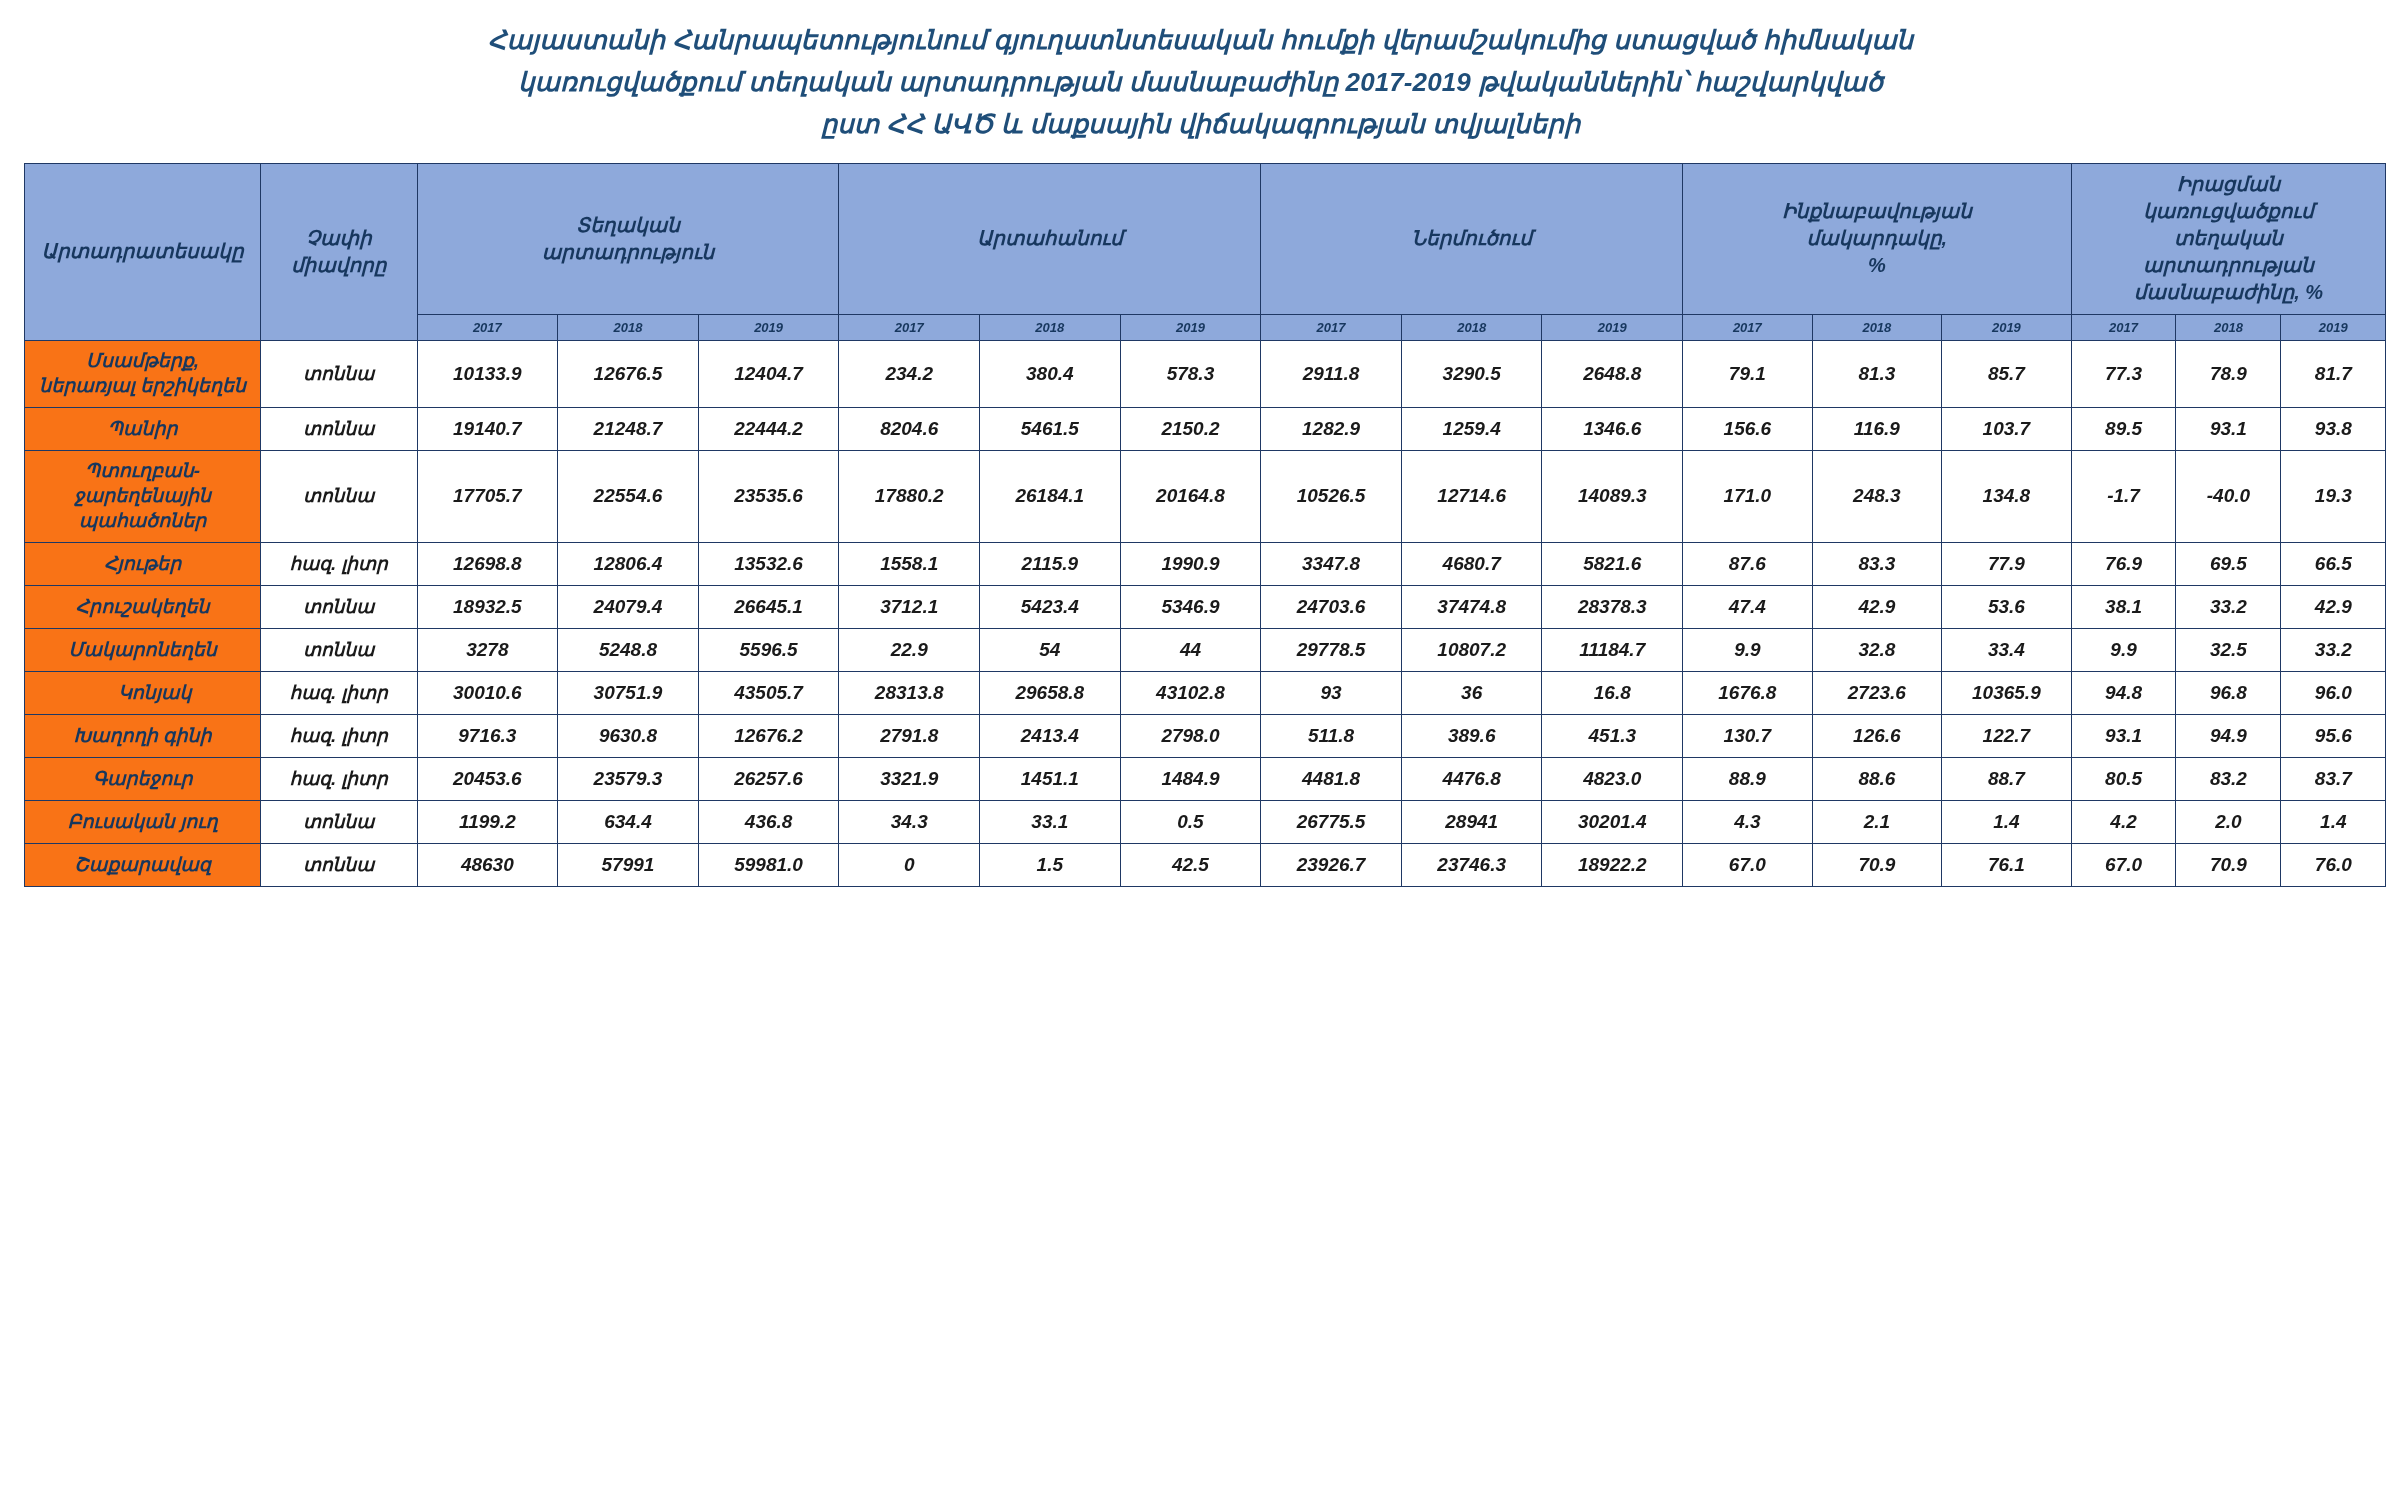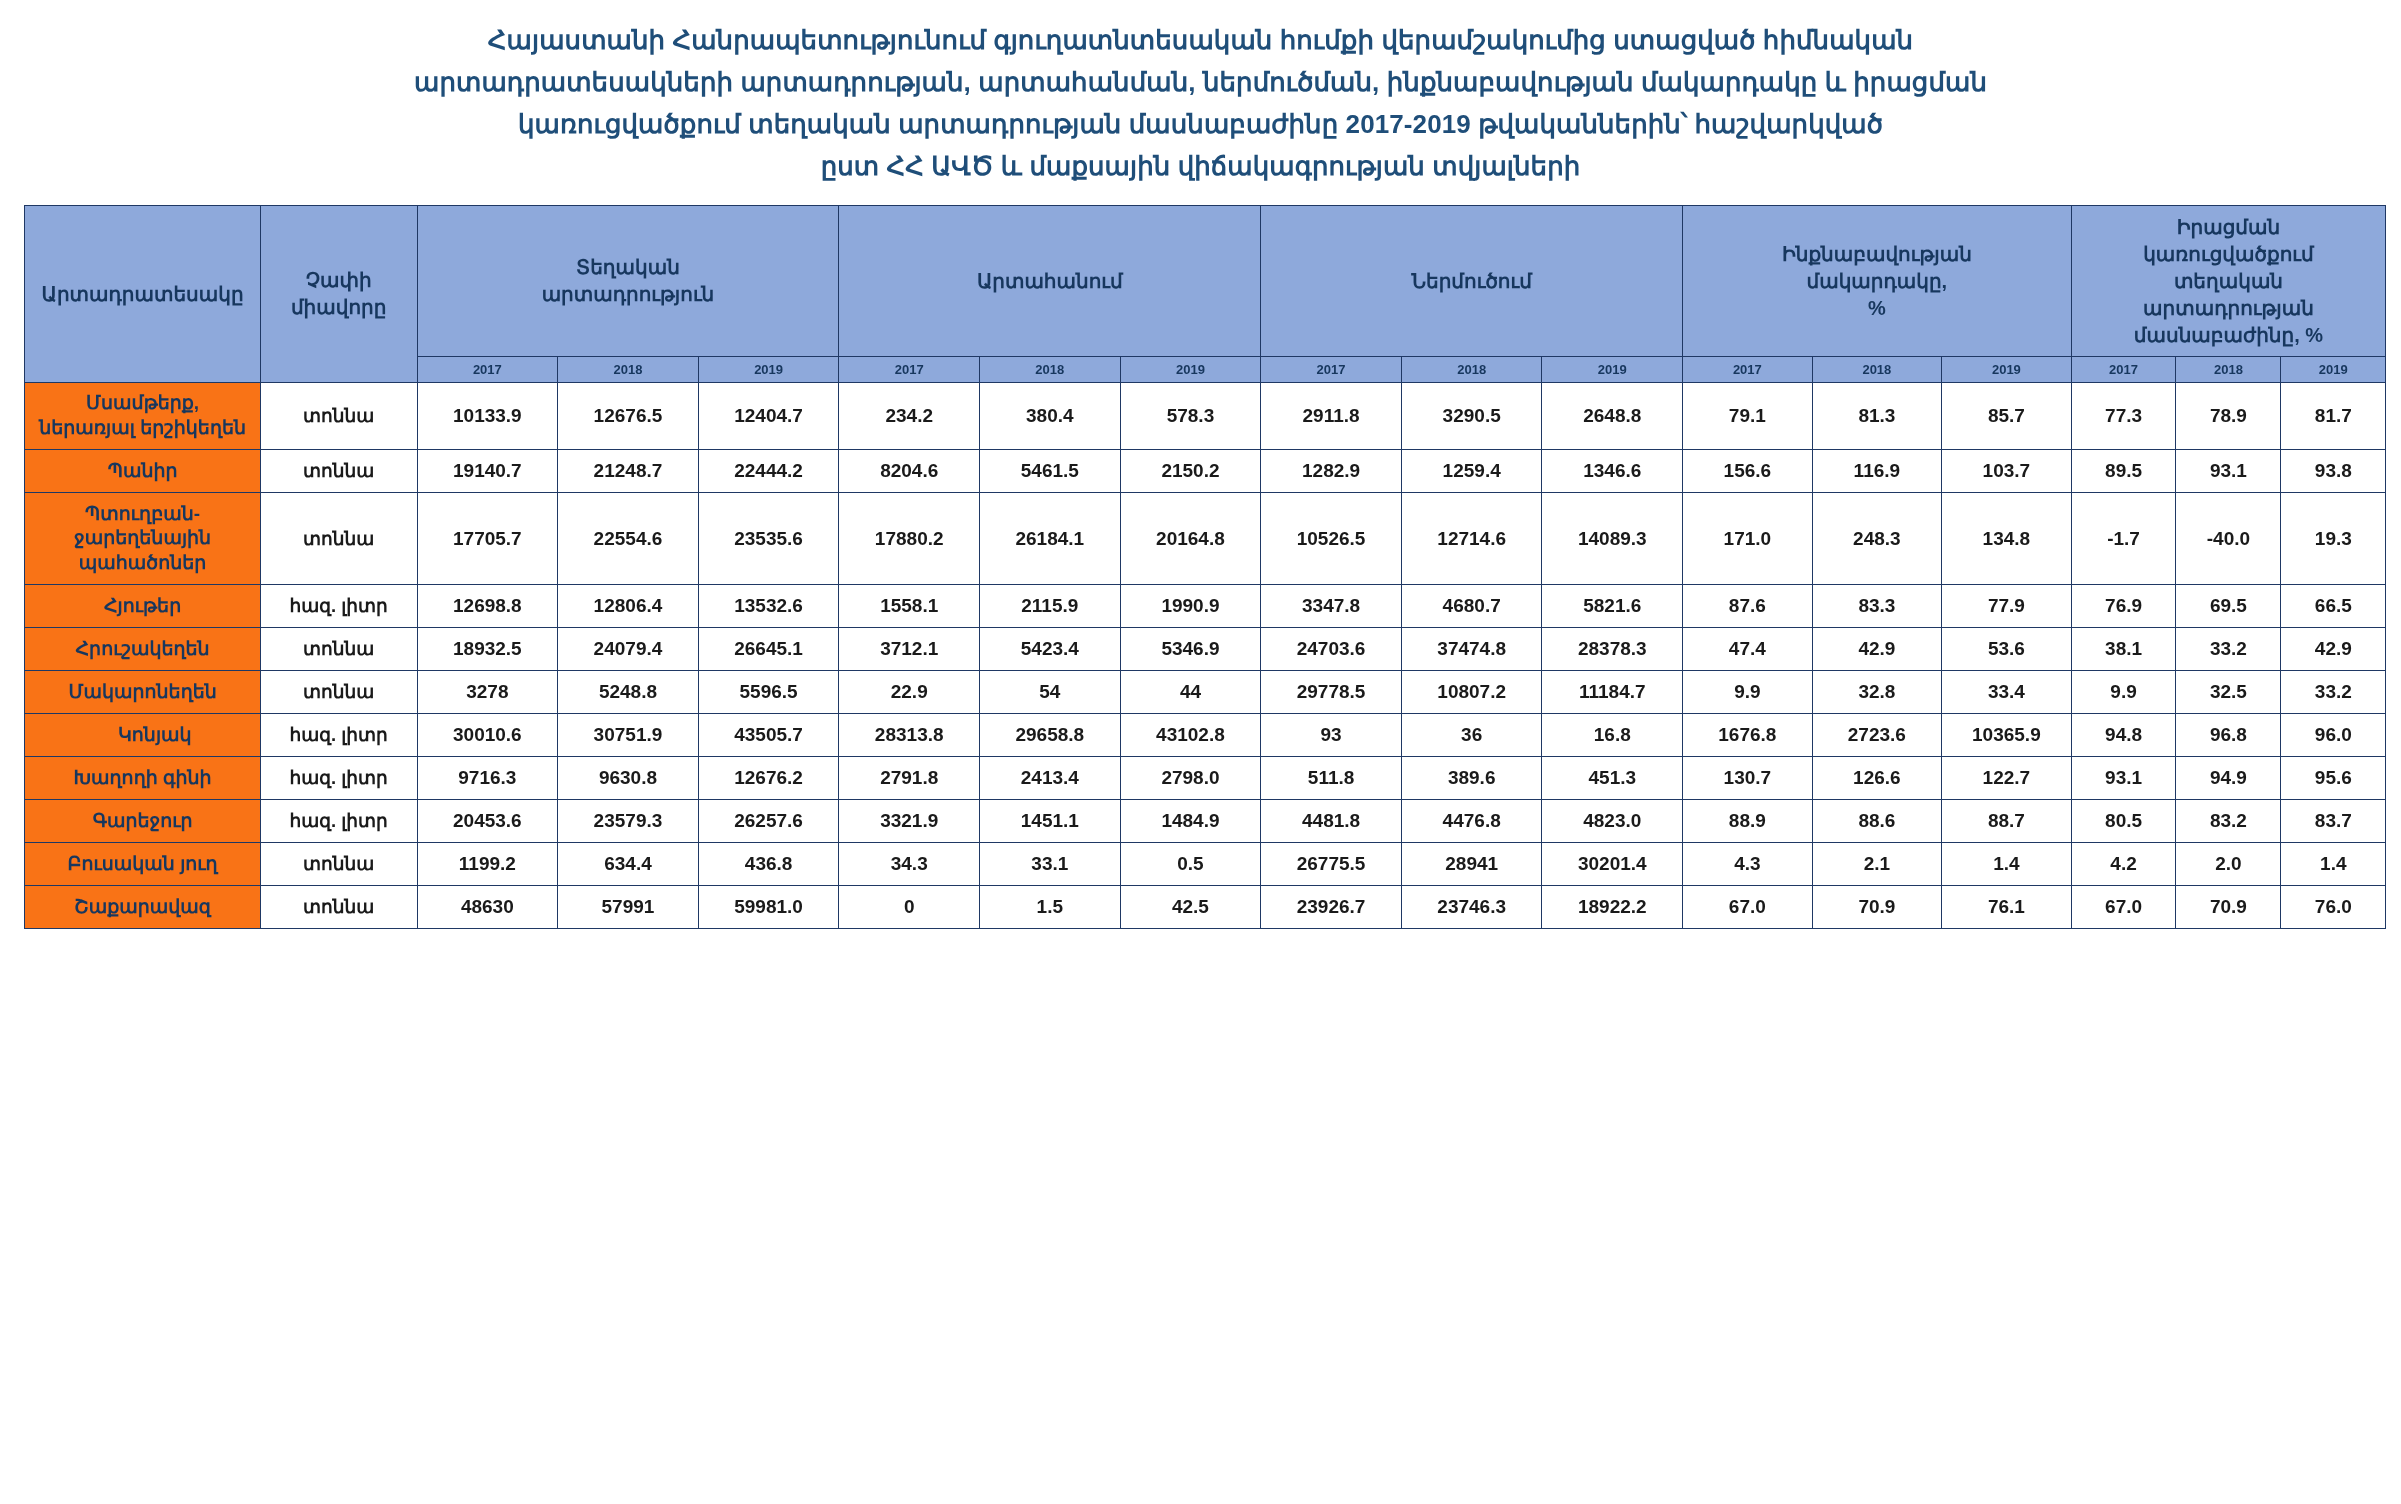--- a/index.html
+++ b/index.html
@@ -11,20 +11,21 @@
     width: 2401px;
     height: 1505px;
     font-family: "Liberation Sans", sans-serif;
     overflow: hidden;
   }
   .page {
     width: 2401px;
     height: 1142px;
     box-sizing: border-box;
     padding: 18.5px 20px 0 20px;
+    font-style: italic;
   }
   .title {
     text-align: center;
     color: #1F4E79;
     font-weight: bold;
     font-size: 26px;
     line-height: 1.62;
     letter-spacing: 0.1px;
     margin: 0 auto;
     max-width: 2178px;
@@ -90,21 +91,20 @@
   col.c-pct   { width: 105px; }
   col.c-share { width: 85px; }
 </style>
 </head>
 <body>
 
 <div class="page">
 
   <div class="title">
     <span class="ln">Հայաստանի Հանրապետությունում գյուղատնտեսական հումքի վերամշակումից ստացված հիմնական</span>
-    <span class="ln">արտադրատեսակների արտադրության, արտահանման, ներմուծման, ինքնաբավության մակարդակը և իրացման</span>
     <span class="ln">կառուցվածքում տեղական արտադրության մասնաբաժինը 2017-2019 թվականներին՝ հաշվարկված</span>
     <span class="ln">ըստ ՀՀ ԱՎԾ և մաքսային վիճակագրության տվյալների</span>
   </div>
 
   <table class="main">
     <colgroup>
       <col class="c-label">
         <col class="c-unit">
       <col class="c-num">
         <col class="c-num">

